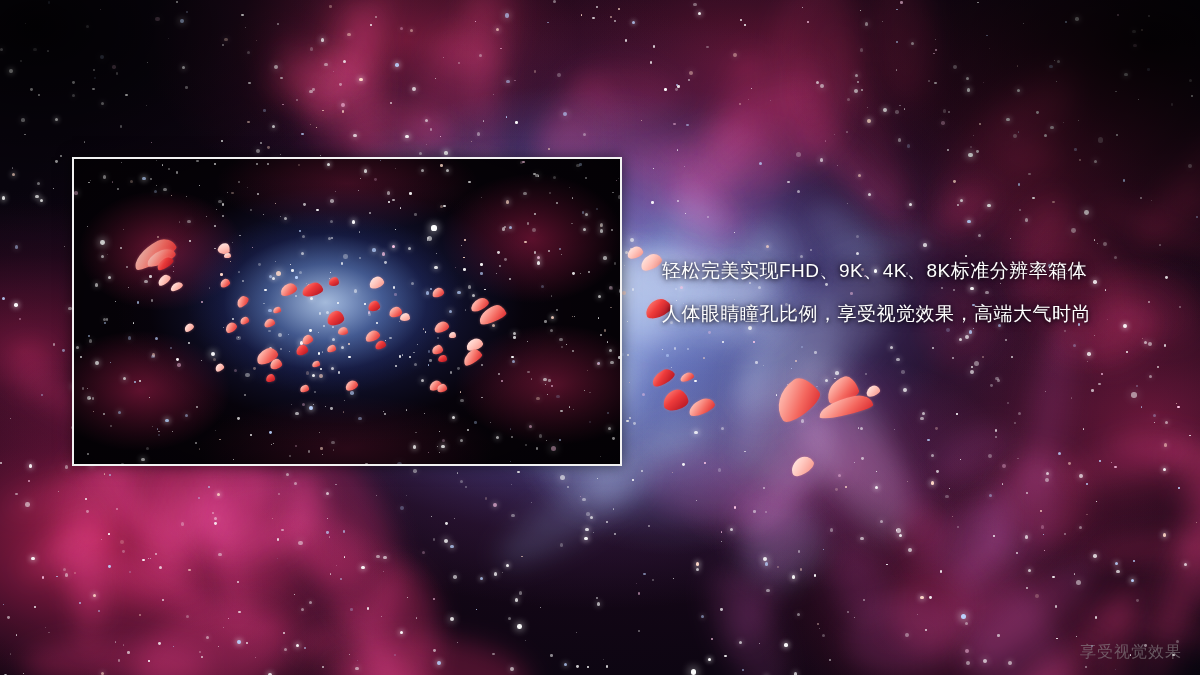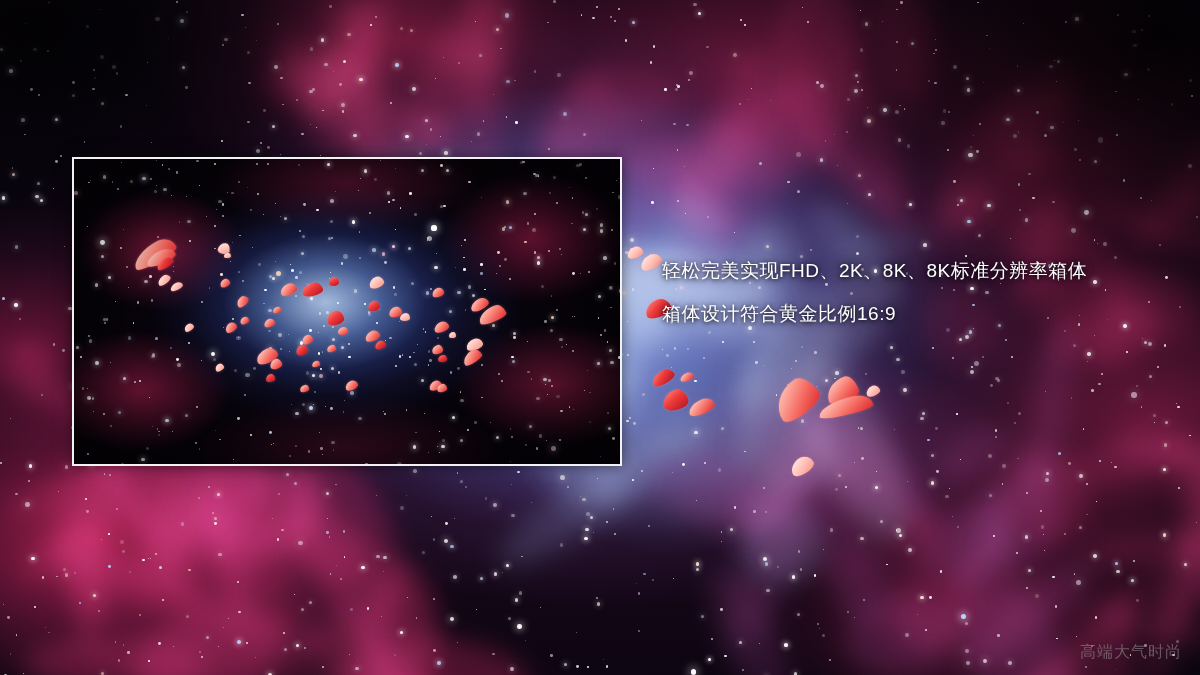--- a/index.html
+++ b/index.html
@@ -1775,19 +1775,19 @@
       <div class="petal " style="left:688px;top:400px;width:27px;height:14px;transform:rotate(-22deg);"></div>
       <div class="petal long" style="left:773px;top:382px;width:46px;height:34px;transform:rotate(-35deg);"></div>
       <div class="petal long" style="left:826px;top:378px;width:32px;height:24px;transform:rotate(-18deg);"></div>
       <div class="petal long" style="left:818px;top:398px;width:55px;height:17px;transform:rotate(-12deg);"></div>
       <div class="petal pale" style="left:790px;top:458px;width:24px;height:16px;transform:rotate(-30deg);"></div>
       <div class="petal pale" style="left:627px;top:247px;width:16px;height:11px;transform:rotate(-18deg);"></div>
       <div class="petal pale" style="left:866px;top:386px;width:14px;height:10px;transform:rotate(-20deg);"></div>
     </div>
 
   <div id="body-text">
-    <div class="line">轻松完美实现FHD、2K、8K、8K标准分辨率箱体</div>
-    <div class="line">箱体设计符合黄金比例16:9</div>
+    <div class="line">轻松完美实现FHD、9K、4K、8K标准分辨率箱体</div>
+    <div class="line">人体眼睛瞳孔比例，享受视觉效果，高端大气时尚</div>
   </div>
 
-  <div id="watermark">高端大气时尚</div>
+  <div id="watermark">享受视觉效果</div>
 
 </div>
 
 </body></html>

